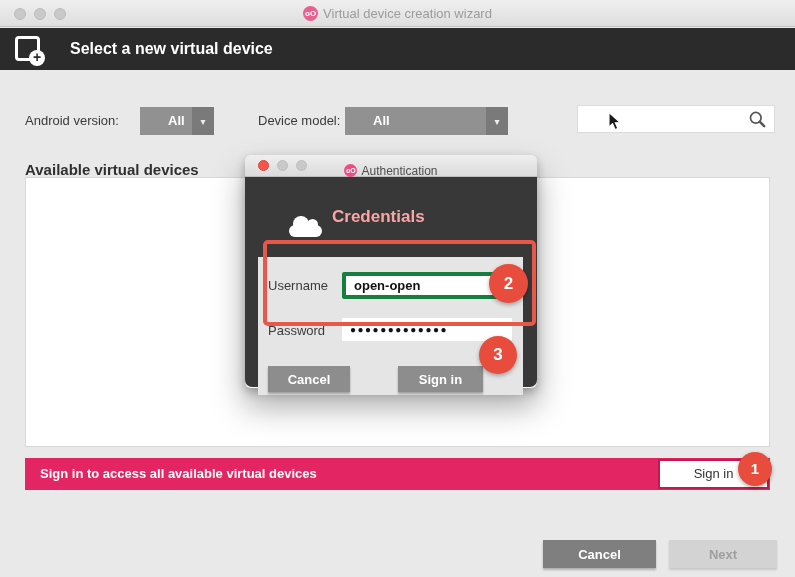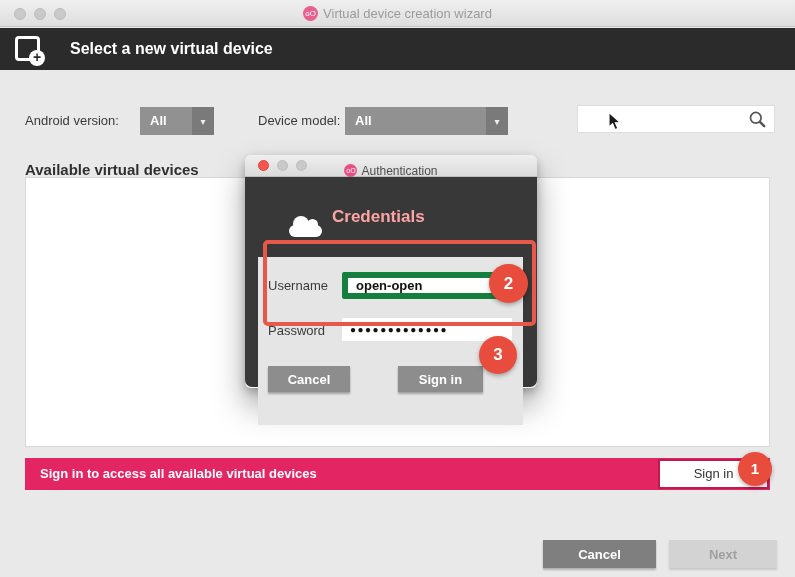--- a/index.html
+++ b/index.html
@@ -8,41 +8,41 @@
 
   
   .titlebar { position:absolute; top:0; left:0; width:795px; height:27px;
     background:linear-gradient(#efefef,#dedede); border-bottom:1px solid #c4c4c4; }
   .tl { position:absolute; top:8px; width:12px; height:12px; border-radius:50%;
     background:#c9c9c9; border:1px solid #bdbdbd; }
   .tl.p1 { left:14px; } .tl.p2 { left:34px; } .tl.p3 { left:54px; }
   .titlebar-center { position:absolute; left:0; right:0; top:0; height:27px;
     display:flex; align-items:center; justify-content:center; gap:5px; }
   .gm-logo { width:15px; height:15px; border-radius:50%; background:#e8608f; color:#fff;
-    font-size:8px; font-weight:normal; display:flex; align-items:center; justify-content:center; }
+    font-size:8px; font-weight:bold; display:flex; align-items:center; justify-content:center; }
   .titlebar-text { color:#9b9b9b; font-size:13px; }
 
   
   .app-header { position:absolute; top:28px; left:0; width:795px; height:42px; background:#2b2b2b; }
   .add-device-icon { position:absolute; left:15px; top:8px; width:25px; height:25px;
     border:3px solid #fff; border-radius:4px; }
   .add-device-icon .plus-circle { position:absolute; right:-8px; bottom:-8px; width:16px; height:16px;
     background:#fff; border-radius:50%; color:#2b2b2b; font-weight:bold; font-size:14px;
     line-height:15px; text-align:center; }
   .app-header-title { position:absolute; left:70px; top:0; height:40px; line-height:42px;
     color:#fff; font-size:16px; font-weight:bold; }
 
   
   .filter-label { position:absolute; top:107px; height:28px; line-height:28px;
     font-size:13px; color:#3a3a3a; }
   .lbl-android { left:25px; } .lbl-model { left:258px; }
   .dd { position:absolute; top:107px; height:28px; background:#919191; display:flex;
     cursor:default; }
   .dd-android { left:140px; width:74px; } .dd-model { left:345px; width:163px; }
-  .dd-value { flex:1; color:#fff; font-weight:bold; font-size:13px; line-height:28px; padding-left:10px; }
+  .dd-value { flex:1; color:#fff; font-weight:bold; font-size:13px; line-height:28px; padding-left:28px; }
   .dd-arrow { width:22px; background:#7a7a7a; display:flex; align-items:center;
     justify-content:center; color:#ededed; font-size:10px; }
   .search-box { position:absolute; left:577px; top:105px; width:198px; height:28px;
     background:#fff; border:1px solid #dcdcdc; }
   .search-input { position:absolute; inset:0; border:none; background:transparent;
     font-size:13px; padding:0 30px 0 10px; outline:none; font-family:"Liberation Sans", sans-serif; }
   .search-icon { position:absolute; right:7px; top:4px; }
   .mouse-cursor { position:absolute; left:30px; top:6px; z-index:200; }
 
   
@@ -84,27 +84,27 @@
 
   .cloud { position:absolute; left:44px; top:48px; width:33px; height:12px;
     background:#fff; border-radius:8px; }
   .cloud::before { content:""; position:absolute; width:16px; height:16px; background:#fff;
     border-radius:50%; top:-9px; left:4px; }
   .cloud::after { content:""; position:absolute; width:11px; height:11px; background:#fff;
     border-radius:50%; top:-6px; right:4px; }
   .credentials-heading { position:absolute; left:87px; top:30px; color:#fca5a5;
     font-size:17px; font-weight:bold; }
 
-  .form-panel { position:absolute; left:13px; top:80px; width:265px; height:168px; background:#e5e5e5; }
+  .form-panel { position:absolute; left:13px; top:80px; width:265px; height:138px; background:#e5e5e5; }
   .fld-label { position:absolute; left:10px; font-size:13px; color:#3a3a3a; }
   .lbl-username { top:21px; } .lbl-password { top:66px; }
   .fld-input { position:absolute; left:84px; width:170px; background:#fff; border:none;
     font-family:"Liberation Sans", sans-serif; font-size:13px; font-weight:bold;
     color:#111; padding:0 8px; outline:none; }
-  .input-username { top:15px; height:27px; border:6px solid #15803d; border-radius:2px; }
+  .input-username { top:15px; height:27px; border:4px solid #15803d; border-radius:2px; }
   .input-password { top:61px; height:23px; font-size:10px; letter-spacing:1.5px; }
   .modal-btn { position:absolute; top:101px; height:26px; background:#8d8d8d; color:#fff;
     box-shadow:0 2px 2px rgba(0,0,0,0.3); }
   .modal-cancel { left:10px; width:82px; }
   .modal-signin { left:140px; width:85px; }
 
   
   .annotation-rect { position:absolute; left:263px; top:240px; width:273px; height:86px;
     border:4px solid #e8584a; border-radius:5px; z-index:50; pointer-events:none; }
   .badge { position:absolute; border-radius:50%; background:#e74c3c; color:#fff;

